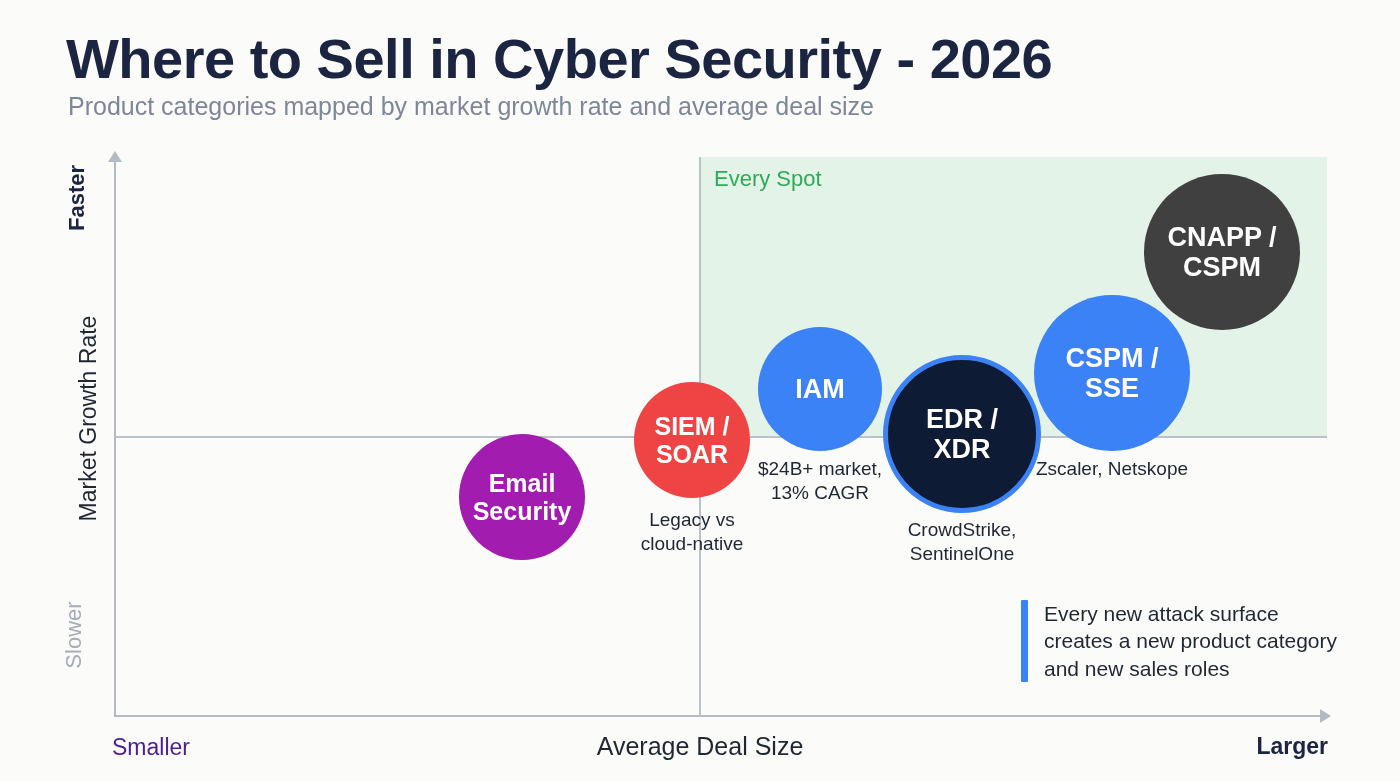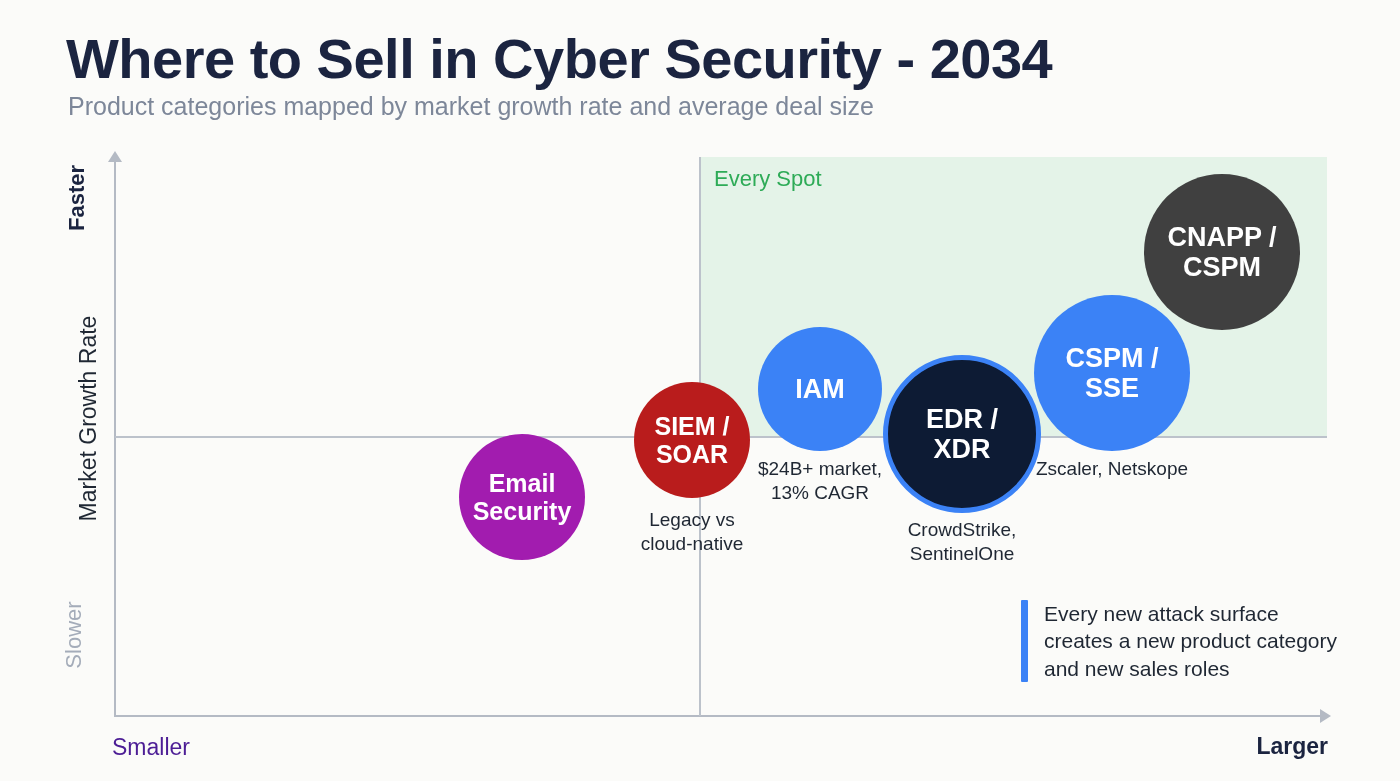--- a/index.html
+++ b/index.html
@@ -226,47 +226,48 @@
     font-size: 21px;
     color: #1f2733;
     line-height: 1.3;
   }
 </style>
 </head>
 <body>
 
 <div id="slide">
 
-  <div id="title">Where to Sell in Cyber Security - 2034</div>
+  <div id="title">Where to Sell in Cyber Security - 2026</div>
   <div id="subtitle">Product categories mapped by market growth rate and average deal size</div>
 
   <div id="plot">
 
     <div id="sweet-spot-region"></div>
     <div id="sweet-spot-label">Every Spot</div>
 
     <div id="y-axis-line"></div>
     <div id="y-axis-arrow"></div>
     <div id="x-axis-line"></div>
     <div id="x-axis-arrow"></div>
     <div id="midline-horizontal"></div>
     <div id="midline-vertical"></div>
 
     <div id="y-axis-title">Market Growth Rate</div>
     <div id="y-label-faster">Faster</div>
     <div id="y-label-slower">Slower</div>
+    <div id="x-axis-title">Average Deal Size</div>
     <div id="x-label-smaller">Smaller</div>
     <div id="x-label-larger">Larger</div>
 
     <div id="bubble-layer">
         <div class="bubble" style="left: 459px; top: 434px; width: 126px; height: 126px; background: #a21caf; color: rgb(255, 255, 255); font-size: 25px;">
           <span class="bubble-label">Email
 Security</span>
         </div>
-        <div class="bubble" style="left: 634px; top: 382px; width: 116px; height: 116px; background: #b91c1c; color: rgb(255, 255, 255); font-size: 25px;">
+        <div class="bubble" style="left: 634px; top: 382px; width: 116px; height: 116px; background: #ef4444; color: rgb(255, 255, 255); font-size: 25px;">
           <span class="bubble-label">SIEM /
 SOAR</span>
         </div>
         <div class="annotation" style="width: 300px; left: 542px; top: 508px;">Legacy vs
 cloud-native</div>
         <div class="bubble" style="left: 758px; top: 327px; width: 124px; height: 124px; background: rgb(59, 130, 246); color: rgb(255, 255, 255); font-size: 27px;">
           <span class="bubble-label">IAM</span>
         </div>
         <div class="annotation" style="width: 300px; left: 670px; top: 457px;">$24B+ market,
 13% CAGR</div>

